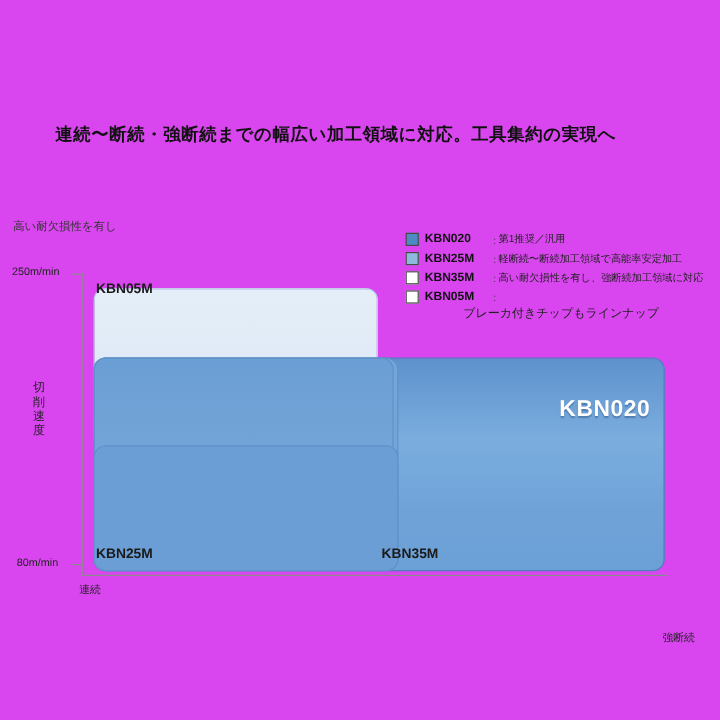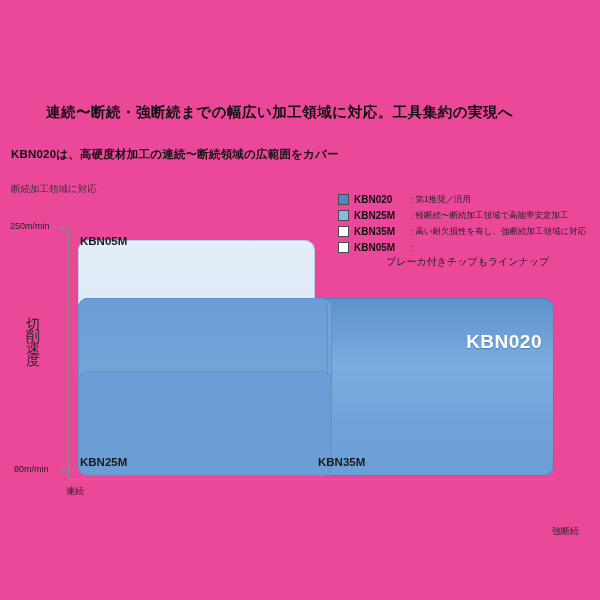--- a/index.html
+++ b/index.html
@@ -6,21 +6,21 @@
   html, body {
     margin: 0; padding: 0;
     width: 600px; height: 600px;
     background: #ffffff;
     font-family: "Liberation Sans", sans-serif;
   }
   #page {
     position: relative;
     width: 600px; height: 600px;
     overflow: hidden;
-    background: #ec4899;
+    background: #d946ef;
   }
 
   
   .headline {
     position: absolute;
     left: 46px; top: 103px;
     width: 520px;
     font-size: 14.5px;
     font-weight: bold;
     color: #111111;
@@ -130,24 +130,24 @@
     position: absolute;
     left: 14px; top: 464px;
     font-size: 9px;
     color: #222222;
     white-space: nowrap;
   }
   .ylabel {
     position: absolute;
     left: 26px; top: 318px;
     width: 14px;
-    font-size: 14px;
+    font-size: 10px;
     color: #222222;
     line-height: 12px;
-    text-align: right;
+    text-align: center;
     letter-spacing: 1px;
   }
   .xlabel-left {
     position: absolute;
     left: 66px; top: 485px;
     font-size: 9px;
     color: #222222;
   }
   .xlabel-right {
     position: absolute;
@@ -242,22 +242,21 @@
     white-space: nowrap;
     text-shadow: 0 1px 1px rgba(20,50,90,0.35);
   }
 </style>
 </head>
 <body>
 
 <div id="page">
 
   <div class="headline">連続〜断続・強断続までの幅広い加工領域に対応。工具集約の実現へ</div>
-  <div class="subhead">KBN020は、高硬度材加工の連続〜断続領域の広範囲をカバー</div>
-  <div class="chart-caption">断続加工領域に対応</div>
+  <div class="chart-caption">高い耐欠損性を有し</div>
 
   <div class="legend">
     <div class="legend-row">
       <span class="legend-swatch" style="background:#4f8ac4;"></span>
       <span class="legend-name">KBN020</span>
       <span class="legend-sep">:</span>
       <span class="legend-desc">第1推奨／汎用</span>
     </div>
     <div class="legend-row">
       <span class="legend-swatch" style="background:#8fb8de;"></span>

